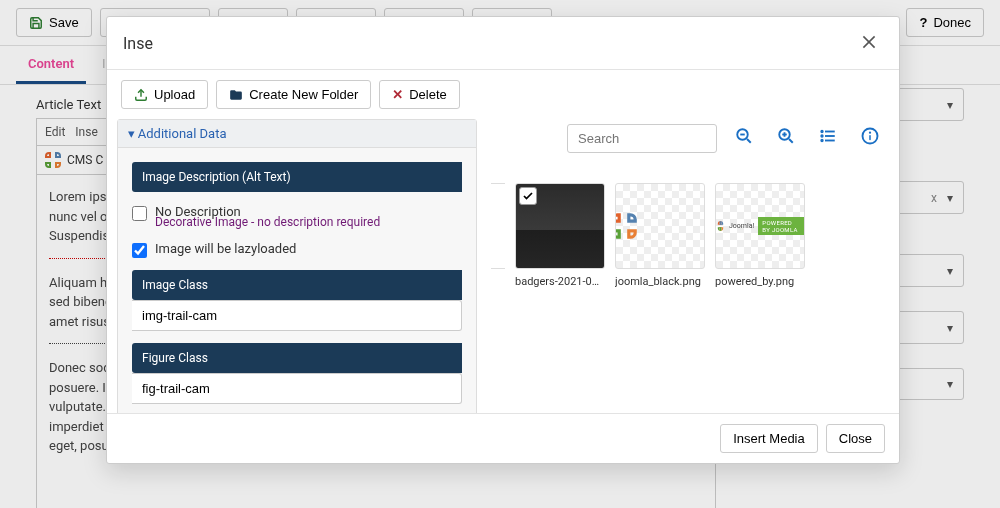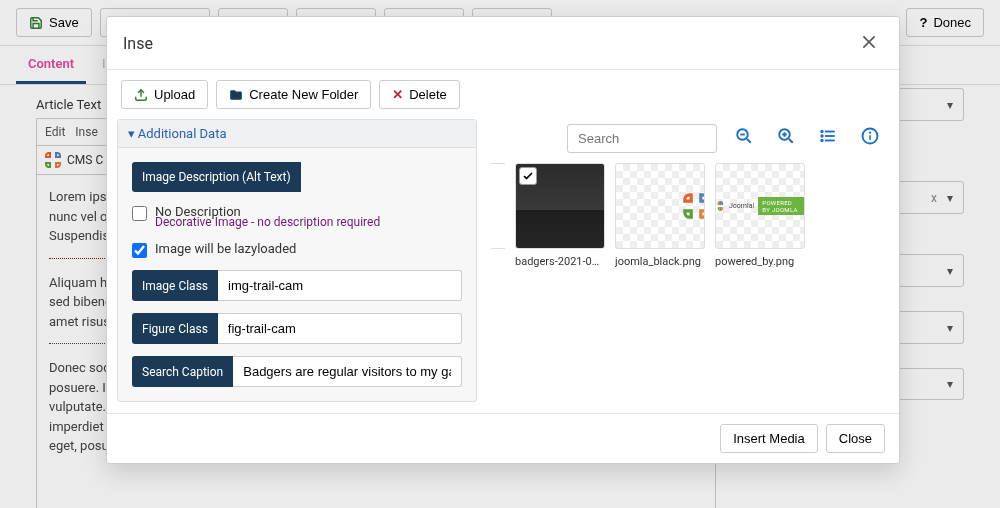--- a/index.html
+++ b/index.html
@@ -87,21 +87,21 @@
     width:370px; padding:0 0 0 10px;
   }
   .addl {
     border:1px solid #ddd; border-radius:3px; background:#f7f7f7;
   }
   .addl-head {
     background:#eef0f2; padding:6px 10px; border-bottom:1px solid #ddd;
     color:#2a62b1; font-size:13px; cursor:pointer;
   }
   .addl-body { padding:14px; display:flex; flex-direction:column; gap:12px; }
-  .field { display:flex; }
+  .field { display:flex;flex-direction:column; }
   .field-label {
     background:#1b3a57; color:#fff; font-size:12px; padding:8px 10px;
     border-radius:3px 0 0 3px; white-space:nowrap; display:flex; align-items:center;
   }
   .field-input {
     flex:1; border:1px solid #ccc; border-left:none; border-radius:0 3px 3px 0;
     padding:7px 10px; font-size:13px; outline:none;
   }
   .check-row { display:flex; align-items:flex-start; gap:8px; font-size:13px; }
   .check-row input[type=checkbox]{ width:15px; height:15px; margin-top:2px; }
@@ -117,22 +117,22 @@
     border:1px solid #ccc; border-radius:3px; padding:6px 10px; font-size:13px; width:150px;
   }
   .iconbtn { padding:4px 6px; cursor:pointer; color:#1a6fc4; font-size:16px; }
   .iconbtn.info{ color:#1a6fc4;}
   .thumbs { display:flex; gap:10px; }
   .thumb {
     width:90px; display:flex; flex-direction:column; gap:6px;
   }
   .thumb-img {
     width:90px; height:86px; border:1px solid #ddd; border-radius:3px;
-    display:flex; align-items:center; justify-content:flex-end;
-    background:#fff; position:relative; overflow:hidden;
+    display:flex; align-items:center; justify-content:flex-start;
+    background:#fff; position:relative; overflow:hidden;margin-top:20px;
   }
   .thumb-img.partial{ border-left:none; border-top-left-radius:0; border-bottom-left-radius:0;}
   .checker {
     background-image:
       linear-gradient(45deg,#eee 25%,transparent 25%),
       linear-gradient(-45deg,#eee 25%,transparent 25%),
       linear-gradient(45deg,transparent 75%,#eee 75%),
       linear-gradient(-45deg,transparent 75%,#eee 75%);
     background-size:14px 14px;
     background-position:0 0,0 7px,7px -7px,-7px 0;

